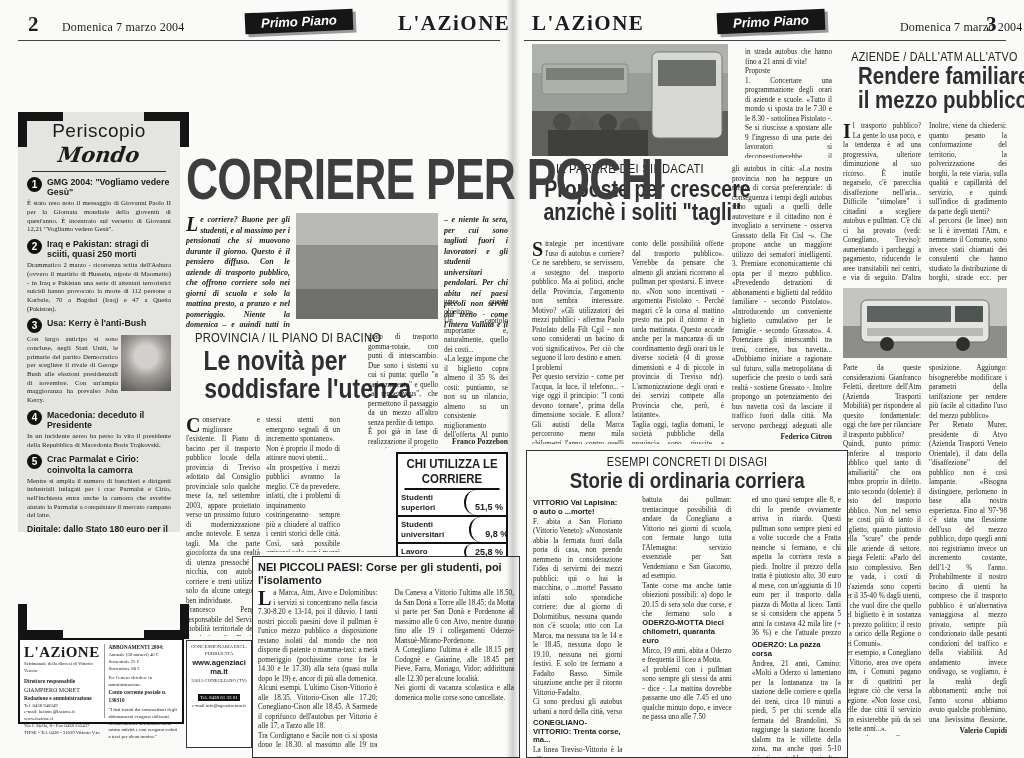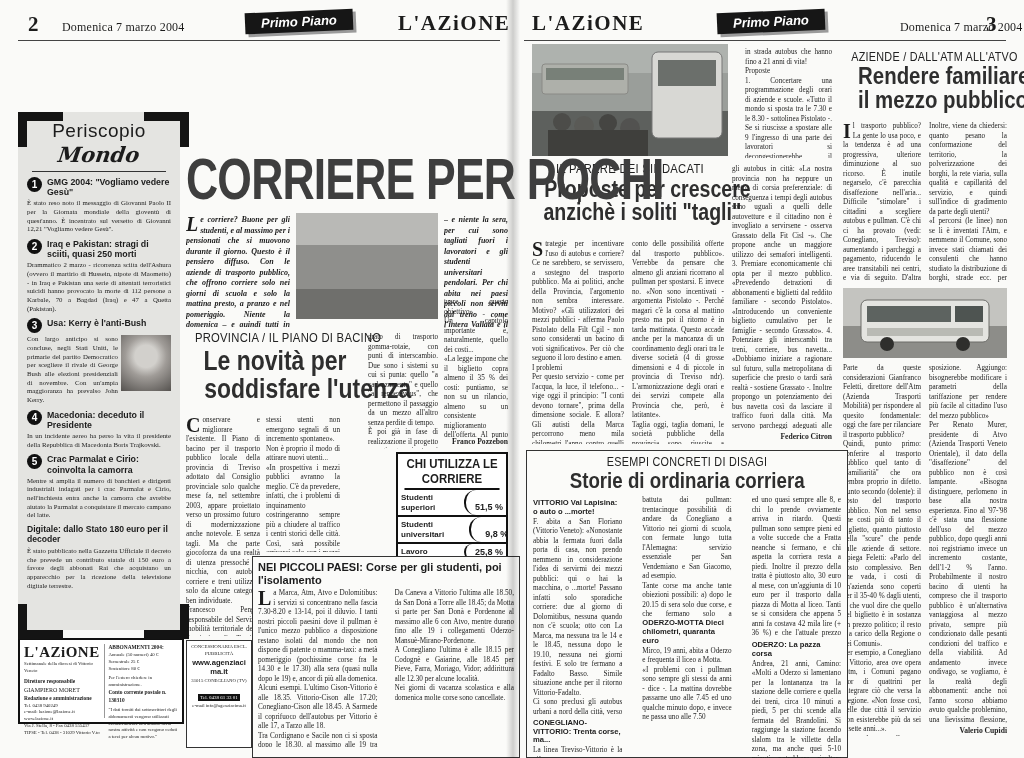--- a/index.html
+++ b/index.html
@@ -86,21 +86,21 @@
 
   <div class="abs headline-main" style="left:186px;top:146px;">CORRIERE PER POCHI</div>
 
   <section class="page" style="left:0">
     <div class="abs pagenum" style="left:28px;top:12px;">2</div>
     <div class="abs hdate" style="left:62px;top:20px;">Domenica 7 marzo 2004</div>
     <div class="abs badge" style="left:245px;top:11px;">Primo Piano</div>
     <div class="abs logo" style="left:398px;top:11px;">L'AZiONE</div>
     <div class="abs hrule" style="left:18px;top:40px;width:482px;"></div>
 
-    <div class="abs panel" style="left:18px;top:112px;width:162px;height:518px;overflow:hidden;">
+    <div class="abs panel" style="left:18px;top:112px;width:162px;height:420px;overflow:hidden;">
       <div class="peri-title" style="margin-top:8px;">Periscopio</div>
       <div class="peri-sub">Mondo</div>
       <div style="height:1px;background:#333;margin:4px 14px 2px 14px;"></div>
 
       <div class="peri-item">
         <div class="peri-head">
             <span class="numcirc">1</span>
           <span class="peri-t">GMG 2004: "Vogliamo vedere Gesù"</span>
           </div>
         <div class="peri-b">È stato reso noto il messaggio di Giovanni Paolo II per la Giornata mondiale della gioventù di quest'anno. È incentrato sul versetto di Giovanni 12,21 "Vogliamo vedere Gesù".</div>

